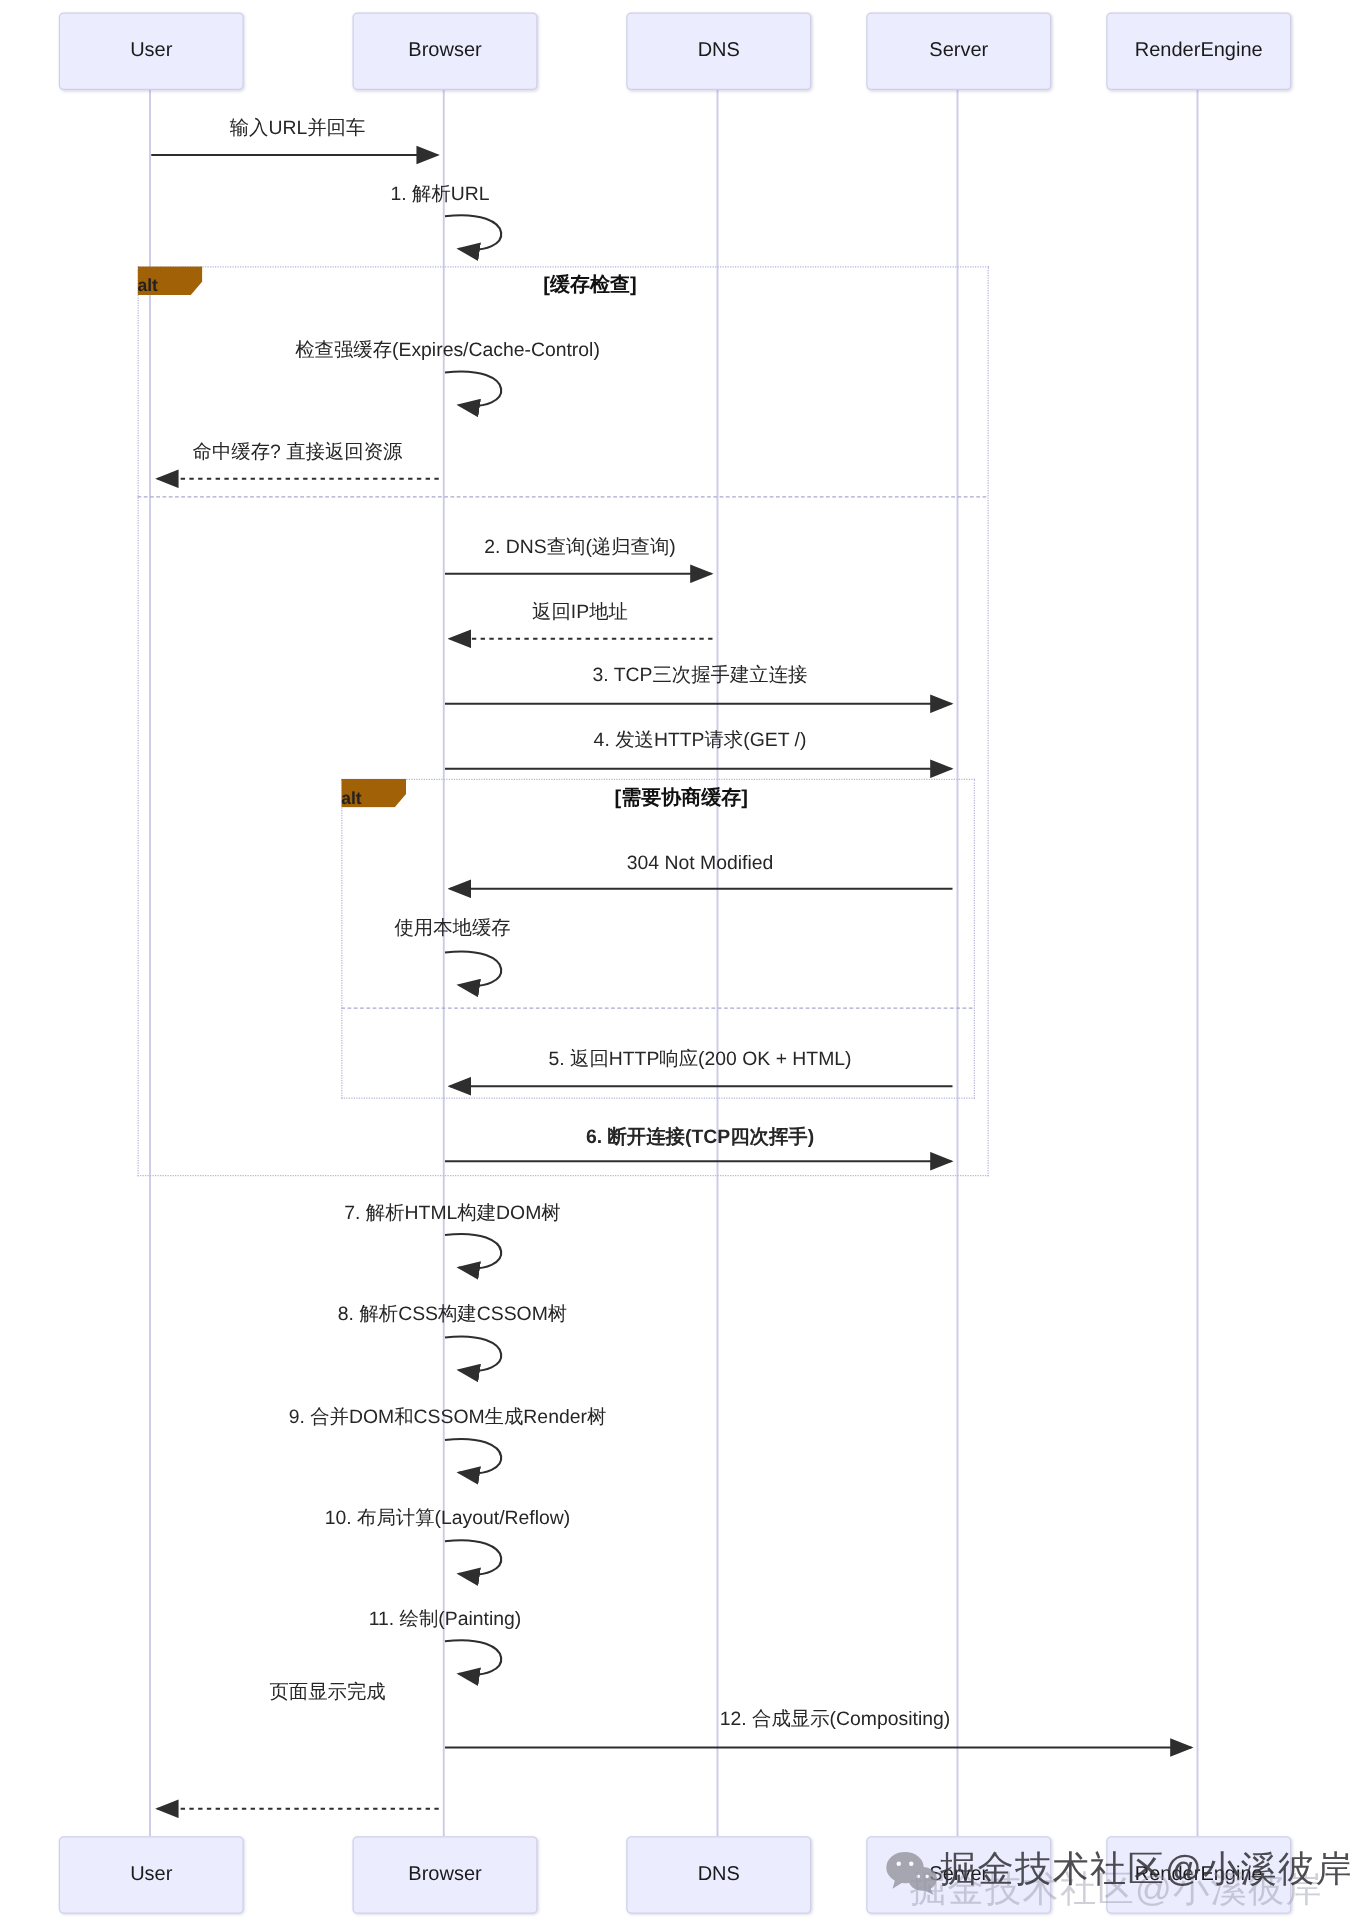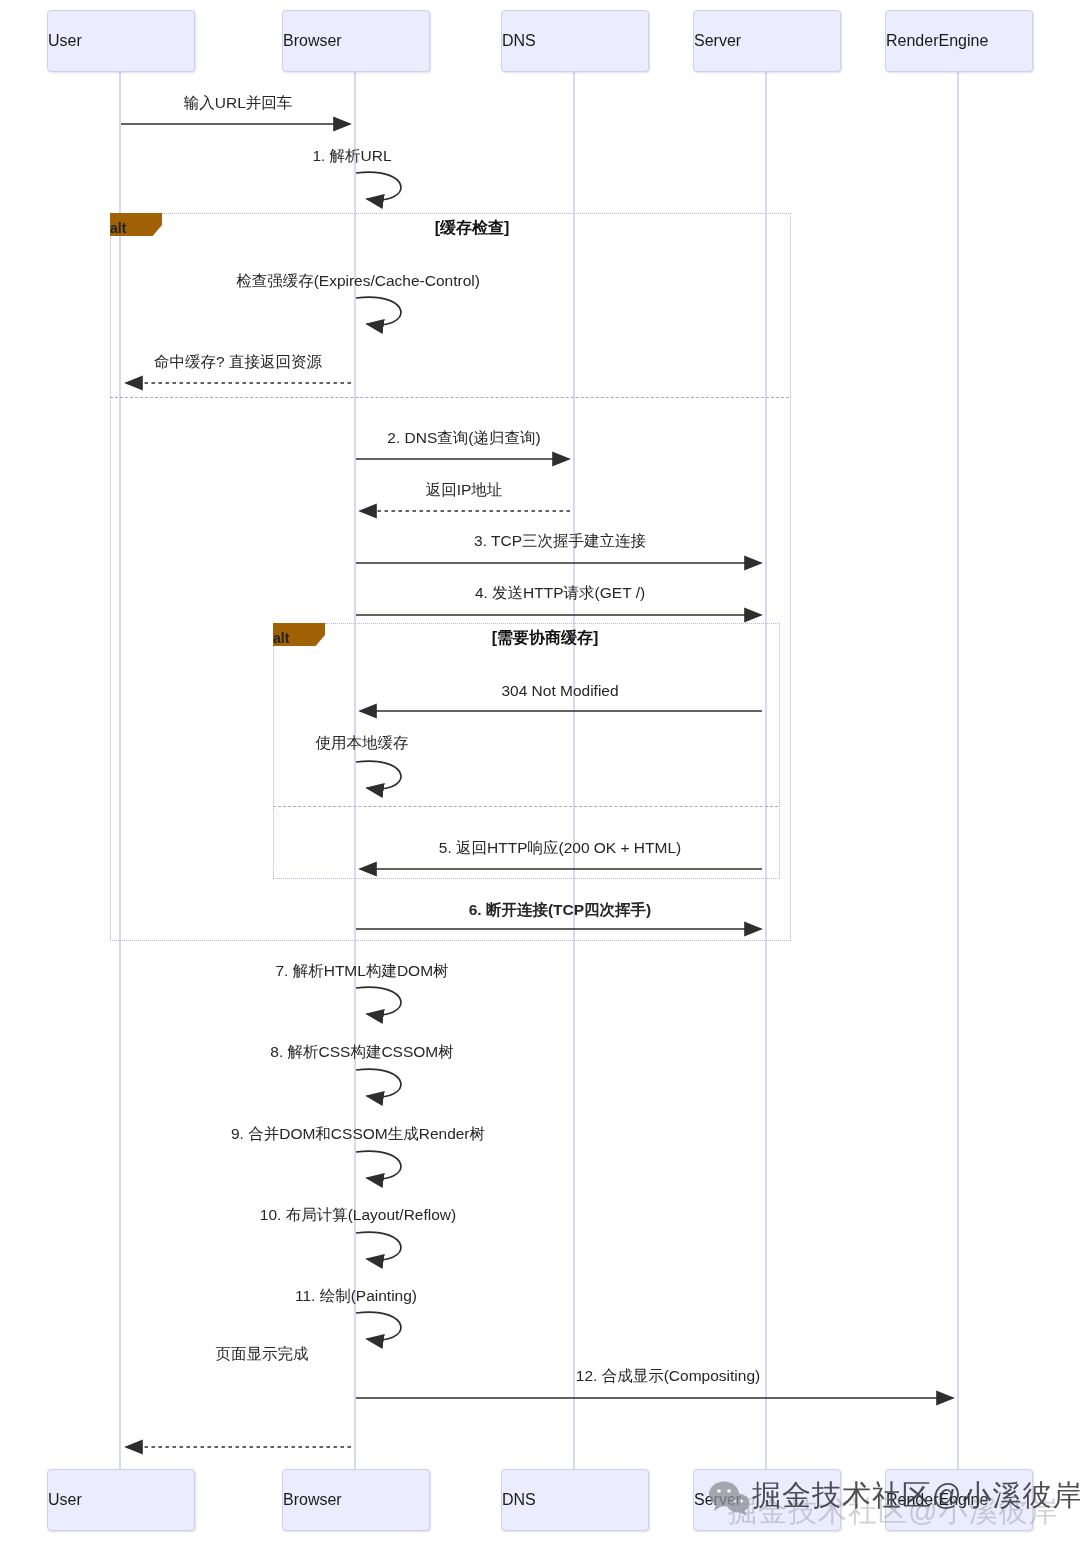--- a/index.html
+++ b/index.html
@@ -3,21 +3,21 @@
 <meta charset="utf-8">
 <style>
   html,body{margin:0;padding:0;background:#ffffff;}
   body{font-family:"Liberation Sans","DejaVu Sans",sans-serif;}
   .stage{position:relative;width:1080px;height:1542px;background:#ffffff;overflow:hidden;}
   svg.lines{position:absolute;left:0;top:0;z-index:1;}
   .actor{
     position:absolute;z-index:3;height:60px;
     background:#ECECFF;border:1px solid #CFCFEA;border-radius:4px;
     box-shadow:1px 1px 2px rgba(130,130,180,.25);
-    display:flex;align-items:center;justify-content:flex-start;
+    display:flex;align-items:center;justify-content:center;
     font-size:16px;color:#1a1a1a;font-weight:500;
   }
   .msg-label{
     position:absolute;z-index:4;transform:translateX(-50%);
     white-space:nowrap;font-size:15.5px;color:#262626;line-height:19px;
   }
   .frame{
     position:absolute;z-index:2;
     border:1.5px dotted #B6B6DA;
   }

